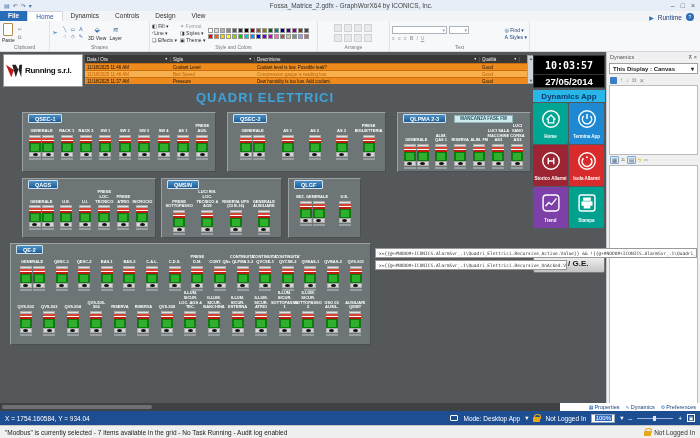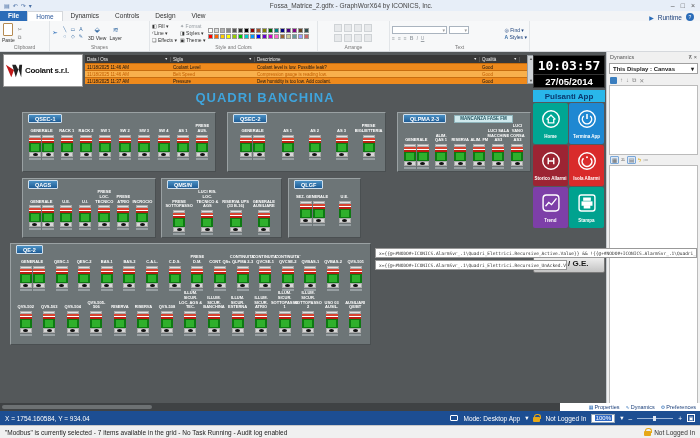--- a/index.html
+++ b/index.html
@@ -74,21 +74,21 @@
   .b-cap{height:3px;background:#e3e3e3;border:0.5px solid #aaa}
   .b-red{height:5px;background:linear-gradient(#d84432 0 40%,#fff 40% 55%,#b91e12 55% 100%)}
   .b-grn{height:9px;background:#0d7a12;position:relative}
   .b-grn::after{content:'';position:absolute;left:2px;right:2px;top:1px;bottom:1px;background:#2fb02c}
   .b-base{height:5px;background:#d6d6d6;border:0.5px solid #aaa;display:flex;align-items:center;justify-content:center}
   .b-base::after{content:'';width:5px;height:3px;background:#111;border-radius:50%}
   .b-foot{height:2px;background:#98a0a3;margin-top:1px}
 
   
   .sidebar{position:absolute;left:533px;top:0;width:72px;height:351px}
-  .clock{position:absolute;left:0;top:3px;width:72px;height:20px;background:#000;color:#fff;font-family:"DejaVu Sans Mono",monospace;font-weight:bold;font-size:13px;display:flex;align-items:center;justify-content:center;border:1px solid #333}
+  .clock{position:absolute;left:0;top:3px;width:72px;height:20px;background:#000;color:#fff;font-family:"DejaVu Sans Mono",monospace;font-weight:bold;font-size:10px;display:flex;align-items:center;justify-content:center;border:1px solid #333}
   .date{position:absolute;left:0;top:23px;width:72px;height:13px;background:#000;color:#fff;font-size:9.5px;font-weight:bold;display:flex;align-items:center;justify-content:center;border:1px solid #333;border-top:none}
   .pa-head{position:absolute;left:0;top:38px;width:72px;height:12px;background:#29b7ea;color:#0a3a70;font-size:8px;font-weight:bold;display:flex;align-items:center;justify-content:center}
   .appgrid{position:absolute;left:0;top:51px;width:72px;display:grid;grid-template-columns:35px 35px;gap:1px}
   .appbtn{height:41px;border-radius:2px;display:flex;flex-direction:column;align-items:center;justify-content:center;gap:1px}
   .appbtn svg{width:22px;height:22px}
   .app-label{font-size:4.5px;font-weight:bold;color:#fff;text-align:center;line-height:1.1}
   .graybtn{position:absolute;left:0;width:72px;height:19px;background:linear-gradient(#f7f7f7,#c3c3c3);border:1px solid #7a7a7a;border-radius:2px;color:#1a1a1a;font-size:8px;font-weight:bold;display:flex;align-items:center;justify-content:center;white-space:nowrap}
 
   
   .tip{position:absolute;background:#fff;border:1px solid #999;color:#333;font-size:4.5px;font-family:"DejaVu Sans Mono",monospace;padding:1px 3px;white-space:nowrap;overflow:hidden;z-index:50;height:10px;line-height:8px}
@@ -299,21 +299,21 @@
   </div>
 
   <div class="main">
     <div class="canvas">
 
       <div class="logo">
         <svg width="18" height="18" viewBox="0 0 20 20">
           <polygon points="1,3 7,17 10,9" fill="#c01818"></polygon>
           <polygon points="8,3 12,17 15,8 18,17 19,3 16,3 15,9 12,3" fill="#222"></polygon>
         </svg>
-        <span class="logotext">Coolant s.r.l.</span>
+        <span class="logotext">Running s.r.l.</span>
       </div>
 
       <div class="agrid">
         <div class="ag-h">
             <div class="c" style="width: 86px;">Data / Ora<span style="font-size:3.5px">▼</span></div>
             <div class="c" style="width: 84px;">Sigla<span style="font-size:3.5px">▼</span></div>
             <div class="c" style="width: 225px;">Descrizione<span style="font-size:3.5px">▼</span></div>
             <div class="c" style="width: 40px;">Qualità<span style="font-size:3.5px">▼</span></div>
           </div>
         <div>
@@ -335,21 +335,21 @@
               <div class="c" style="width: 225px;">Dew humidity is too low.  Add coolant.</div>
               <div class="c" style="width: 40px;">Good</div>
             </div>
           </div>
       </div>
       <div class="ag-scroll">
           <span>▲</span>
           <span>▼</span>
         </div>
 
-      <div class="canvas-title">QUADRI BANCHINA</div>
+      <div class="canvas-title">QUADRI ELETTRICI</div>
 
       <div id="panels">
           <div class="panel" style="left: 22px; top: 60px; width: 194px; height: 60px;">
             <div class="p-head">
               <span class="p-tab">QSEC-1</span>
             </div>
             <div class="brow">
               <div class="cell dbl">
                 <div class="b-label">GENERALE</div>
                 <div class="brkpair">
@@ -1181,21 +1181,21 @@
                   </div>
                 </div>
               </div>
             </div>
           </div>
         </div>
 
       <div class="sidebar">
         <div class="clock">10:03:57</div>
         <div class="date">27/05/2014</div>
-        <div class="pa-head">Pulsanti App</div>
+        <div class="pa-head">Dynamics App</div>
         <div class="appgrid">
             <div class="appbtn" style="background: rgb(0, 166, 147);">
               <span><svg viewBox="0 0 20 20">
                   <circle cx="10" cy="10" r="7.5" fill="none" stroke="#fff" stroke-width="1.3"></circle>
                   <path d="M6 10.5 L10 6.5 L14 10.5 M7.5 10 V13.5 H12.5 V10" fill="none" stroke="#fff" stroke-width="1.2"></path>
                 </svg></span>
               <span class="app-label">Home</span>
             </div>
             <div class="appbtn" style="background: rgb(30, 136, 210);">
               <span><svg viewBox="0 0 20 20">

